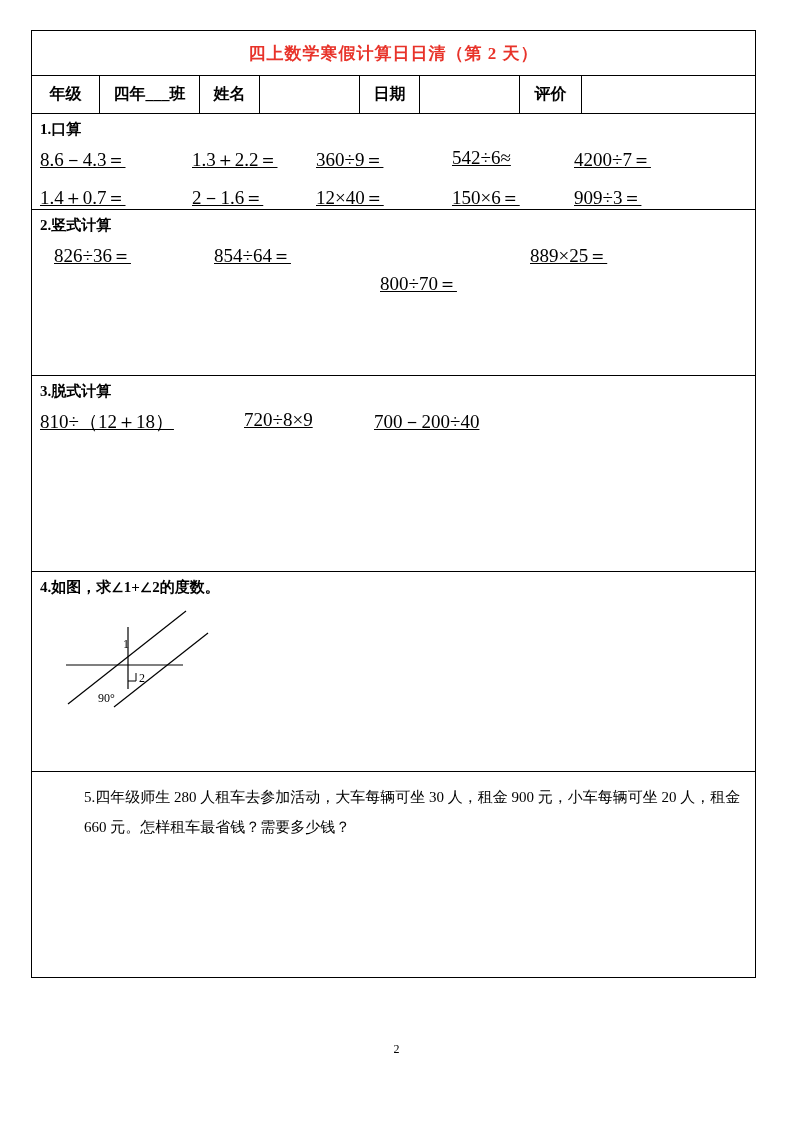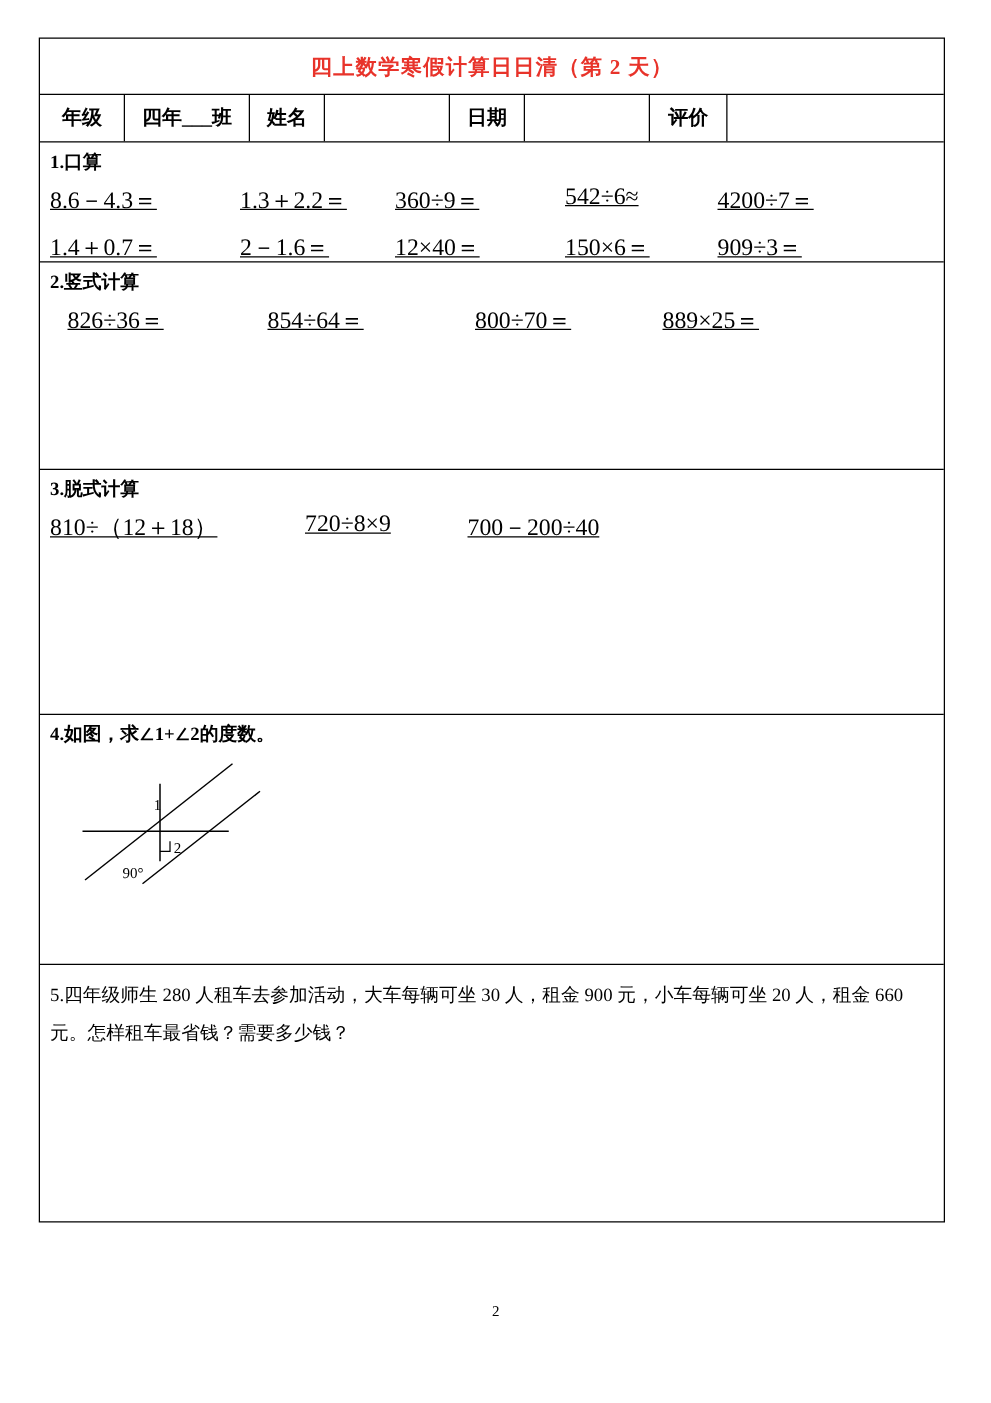--- a/index.html
+++ b/index.html
@@ -101,21 +101,21 @@
   .s1 .r2 .p1 { width: 152px; }
   .s1 .r2 .p2 { width: 124px; }
   .s1 .r2 .p3 { width: 136px; }
   .s1 .r2 .p4 { width: 122px; }
 
   
   .s2 { height: 166px; }
   .s2 .prob-row { padding-left: 22px; }
   .s2 .p1 { width: 160px; }
   .s2 .p2 { width: 166px; }
-  .s2 .p3 { width: 150px; }
+  .s2 .p3 { width: 150px; margin-top: 28px; }
 
   
   .s3 { height: 196px; }
   .s3 .p1 { width: 204px; }
   .s3 .p2 { width: 130px; }
 
   
   .s4 { height: 200px; }
   .s4 .sec-head { padding-left: 8px; }
   .fig-wrap {
@@ -123,21 +123,21 @@
     margin-left: 26px;
     width: 180px;
     height: 120px;
   }
   .fig-label {
     position: absolute;
     font-size: 12px;
     font-family: "Liberation Serif", serif;
   }
   
-  .s5 { height: 205px; }
+  .s5 { height: 205px; margin-left: 44px; }
   .s5 .body {
     font-size: 15px;
     line-height: 30px;
     padding: 10px 14px 0 8px;
   }
   .page-num {
     position: absolute;
     top: 1042px;
     left: 0;
     width: 793px;

